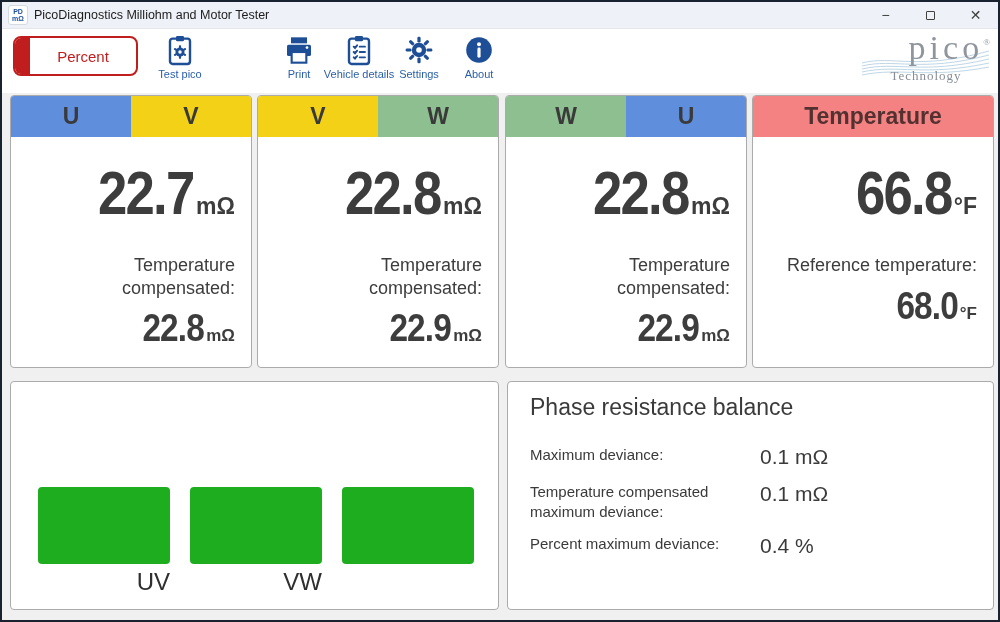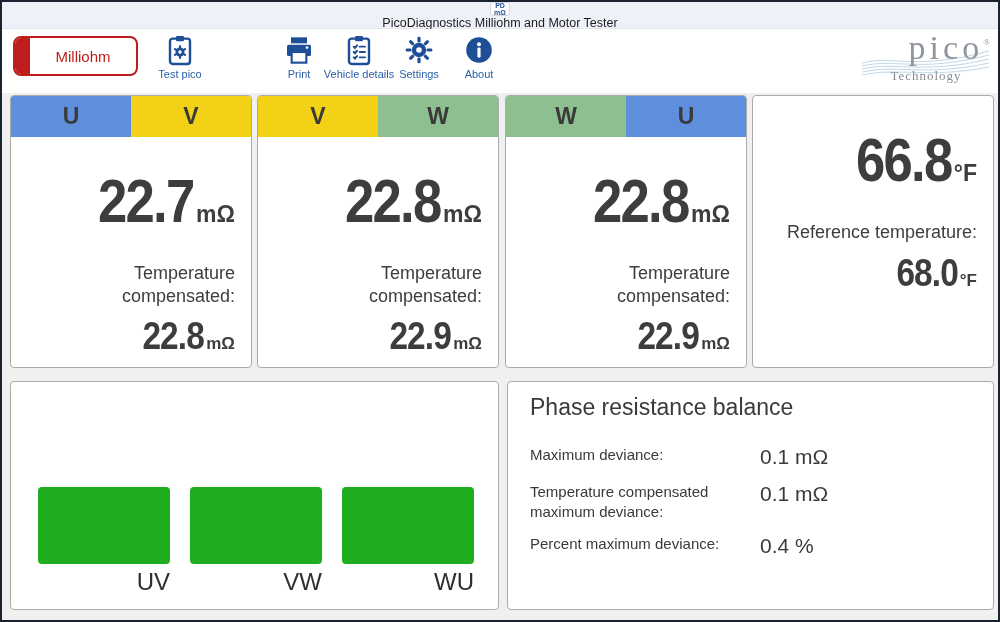--- a/index.html
+++ b/index.html
@@ -1,21 +1,21 @@
 <!DOCTYPE html>
 <html><head>
 <meta charset="utf-8">
 <style>
   * { margin:0; padding:0; box-sizing:border-box; }
   html,body { width:1000px; height:622px; }
   body { font-family:"Liberation Sans", sans-serif; background:#1a2230; position:relative; overflow:hidden; }
   .app { position:absolute; inset:0; border:2px solid #1a2230; background:#f0f0f0; }
 
   
-  .titlebar { position:absolute; left:0; top:0; right:0; height:27px; background:#eef1f8; display:flex; align-items:center; border-bottom:1px solid #e3e6ec;flex-direction:column; }
+  .titlebar { position:absolute; left:0; top:0; right:0; height:27px; background:#eef1f8; display:flex; align-items:center; border-bottom:1px solid #e3e6ec; }
   .appicon { width:20px; height:20px; margin:0 6px 0 6px; background:#ffffff; border-radius:3px; display:flex; flex-direction:column; align-items:center; justify-content:center; line-height:1; box-shadow:0 0 0 1px #d5dae3 inset; }
   .appicon span { font-size:7px; font-weight:bold; color:#1d4e96; display:block; }
   .wtitle { font-size:12.5px; color:#1c1c1c; }
   .wincontrols { margin-left:auto; display:flex; height:100%; }
   .wc { width:45px; height:100%; display:flex; align-items:center; justify-content:center; font-size:14px; color:#404040; cursor:default; }
   .maxbox { width:9px; height:9px; border:1.3px solid #404040; border-radius:1px; display:block; }
 
   
   .toolbar { position:absolute; left:0; top:27px; right:0; height:64px; background:#ffffff; }
   .stopped-btn { position:absolute; left:11px; top:7px; width:125px; height:40px; background:#fff; border:2px solid #c01e1e; border-radius:8px; overflow:hidden; display:flex; align-items:center; }
@@ -34,21 +34,21 @@
 
   
   .panel { position:absolute; background:#ffffff; border:1px solid #ababab; border-radius:4px; }
   .mpanel { top:93px; height:273px; width:242px; overflow:hidden; }
   .mp0{left:8px}.mp1{left:255px}.mp2{left:503px}.mp3{left:750px}
   .phead { height:41px; display:flex; }
   .ph { flex:1; text-align:center; line-height:41px; font-size:23px; font-weight:bold; color:#3a3a3a; }
   .c-blue{background:#5e8edc}.c-yellow{background:#f2d116}.c-green{background:#8ebf90}
   .c-red{background:#f58282; color:#533131;}
   .pbody { padding:0 16px; text-align:right; }
-  .bigval { margin-top:28px; white-space:nowrap; }
+  .bigval { margin-top:20px; white-space:nowrap; }
   .bignum { display:inline-block; font-size:62px; font-weight:bold; color:#3d3d3d; letter-spacing:-2px; transform:scaleX(.85); transform-origin:right bottom; }
   .bigunit { font-size:23px; font-weight:bold; color:#3d3d3d; margin-left:2px; }
   .complabel { margin-top:26px; font-size:18px; color:#3d3d3d; line-height:1.25; margin-left:auto; }
   .wraplabel { max-width:135px; }
   .midval { margin-top:8px; white-space:nowrap; }
   .midnum { display:inline-block; font-size:38px; font-weight:bold; color:#3d3d3d; letter-spacing:-1px; transform:scaleX(.88); transform-origin:right bottom; }
   .midunit { font-size:17px; font-weight:bold; color:#3d3d3d; margin-left:2px; }
 
   
   .chartpanel { left:8px; top:379px; width:489px; height:229px; }
@@ -80,21 +80,21 @@
           <span class="maxbox"></span>
         </div>
       <div class="wc">✕</div>
     </div>
   </div>
 
   <div class="toolbar">
 
     <div class="stopped-btn">
       <div class="stripe"></div>
-      <span>Milliohm</span>
+      <span>Percent</span>
     </div>
 
     <div class="tool t0">
       <svg width="32" height="32" viewBox="0 0 24 24">
         <rect x="4.5" y="3.5" width="15" height="19" rx="2" fill="none" stroke="#1d4e96" stroke-width="1.8"></rect>
         <rect x="9" y="1.5" width="6" height="4" rx="1" fill="#1d4e96"></rect>
         <g fill="#1d4e96">
           <circle cx="12" cy="13.5" r="3.4"></circle>
           <rect x="11.2" y="8.4" width="1.6" height="2.4" rx=".5"></rect>
           <rect x="11.2" y="8.4" width="1.6" height="2.4" rx=".5" transform="rotate(60 12 13.5)"></rect>
@@ -219,38 +219,40 @@
         <span class="bignum">22.8</span><span class="bigunit">mΩ</span>
       </div>
       <div class="complabel wraplabel">Temperature compensated:</div>
       <div class="midval">
         <span class="midnum">22.9</span><span class="midunit">mΩ</span>
       </div>
     </div>
   </div>
 
   <div class="panel mpanel mp3">
+    <div class="phead">
+      <div class="ph c-red">Temperature</div>
+    </div>
     <div class="pbody">
       <div class="bigval">
         <span class="bignum">66.8</span><span class="bigunit">°F</span>
       </div>
       <div class="complabel">Reference temperature:</div>
       <div class="midval">
         <span class="midnum">68.0</span><span class="midunit">°F</span>
       </div>
     </div>
   </div>
 
   <div class="panel chartpanel">
     <div class="bar b0"></div>
     <div class="bar b1"></div>
     <div class="bar b2"></div>
     <div class="barlabel b0">UV</div>
     <div class="barlabel b1">VW</div>
-    <div class="barlabel b2">WU</div>
   </div>
 
   <div class="panel balancepanel">
     <div class="btitle">Phase resistance balance</div>
     <div class="brow">
       <div class="blabel">Maximum deviance:</div>
       <div class="bval">0.1 mΩ</div>
     </div>
     <div class="brow">
       <div class="blabel">Temperature compensated maximum deviance:</div>

